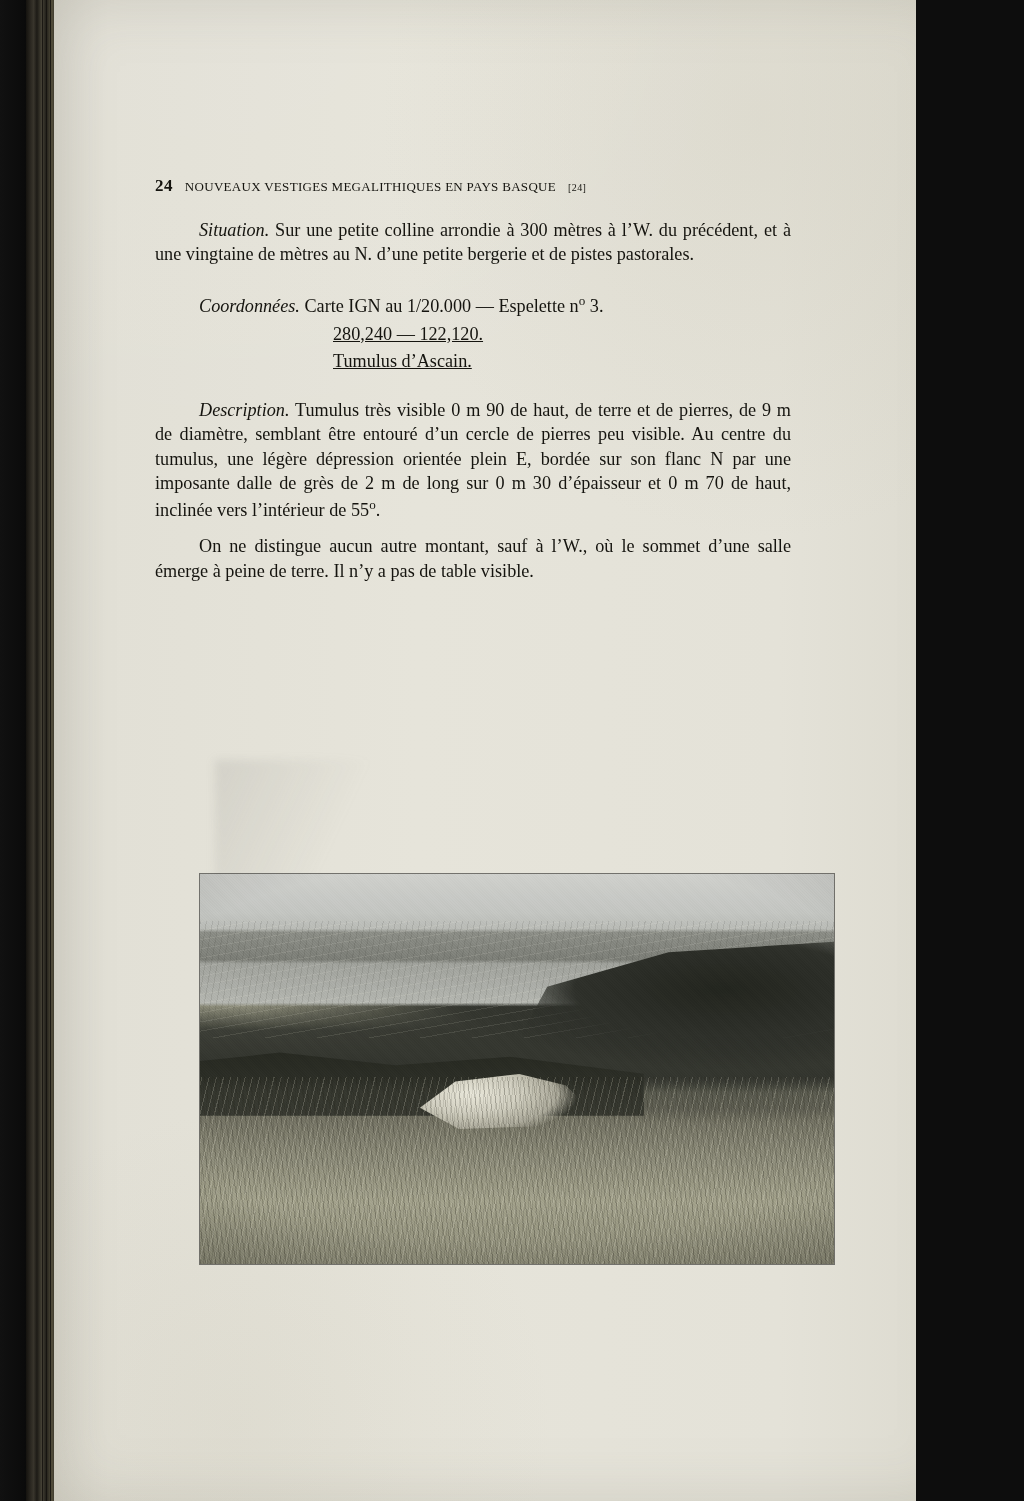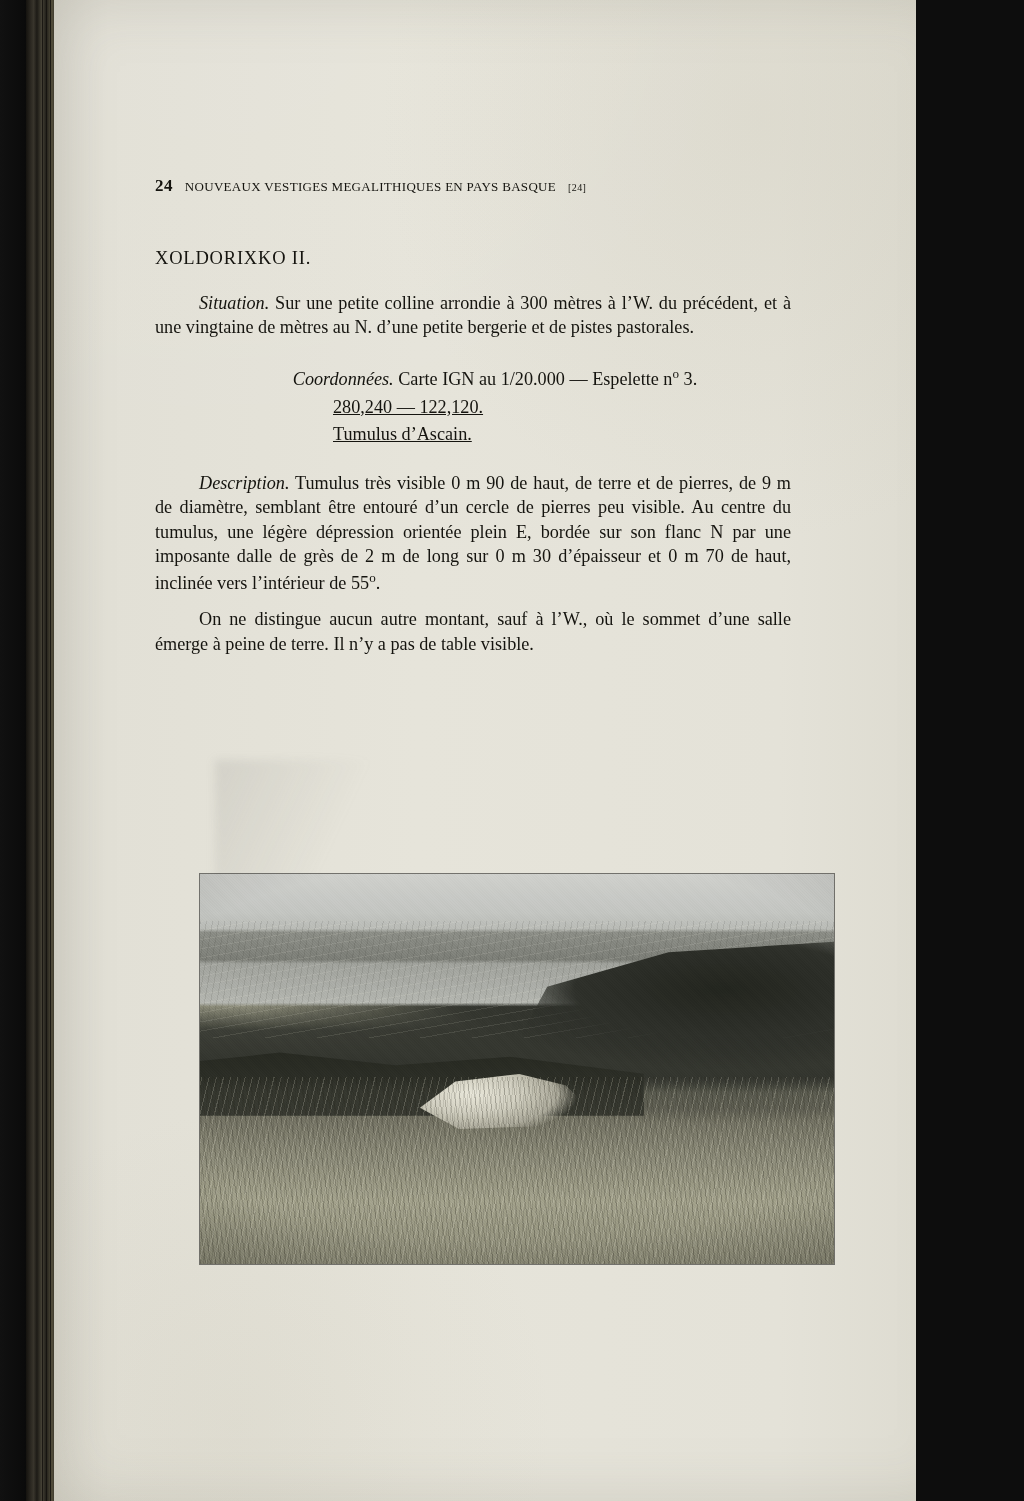--- a/index.html
+++ b/index.html
@@ -153,21 +153,21 @@
     hyphens: none;
   }
   p.body.tight { margin-top: 12px; }
   p.body i { }
 
   .coord-block {
     margin-top: 24px;
     font-size: 18.2px;
     line-height: 1.52;
   }
-  .coord-block .first { text-indent: 44px; text-align: center; }
+  .coord-block .first { text-indent: 44px; }
   .coord-block .indent { padding-left: 178px; text-decoration: underline; }
   .sup { font-size: 0.72em; vertical-align: super; }
 
   
   .photo-wrap {
     position: absolute;
     left: 200px;
     top: 874px;
     width: 634px;
     height: 390px;
@@ -284,21 +284,20 @@
   <div class="smudge"></div>
 
   <div class="content">
 
     <div class="running-head">
       <span class="folio">24</span>
       <span class="title">NOUVEAUX VESTIGES MEGALITHIQUES EN PAYS BASQUE</span>
       <span class="bracket">[24]</span>
     </div>
 
-    <h1 class="section-title">XOLDORIXKO II.</h1>
 
     <p class="body">
       <i>Situation.</i><span> Sur une petite colline arrondie à 300 mètres à l’W. du précédent, et à une vingtaine de mètres au N. d’une petite bergerie et de pistes pastorales.</span>
     </p>
 
     <div class="coord-block">
       <div class="first">
         <i>Coordonnées.</i><span> Carte IGN au 1/20.000 — Espelette n</span><span class="sup">o</span><span> 3.</span>
       </div>
       <div class="indent">280,240 — 122,120.</div>

